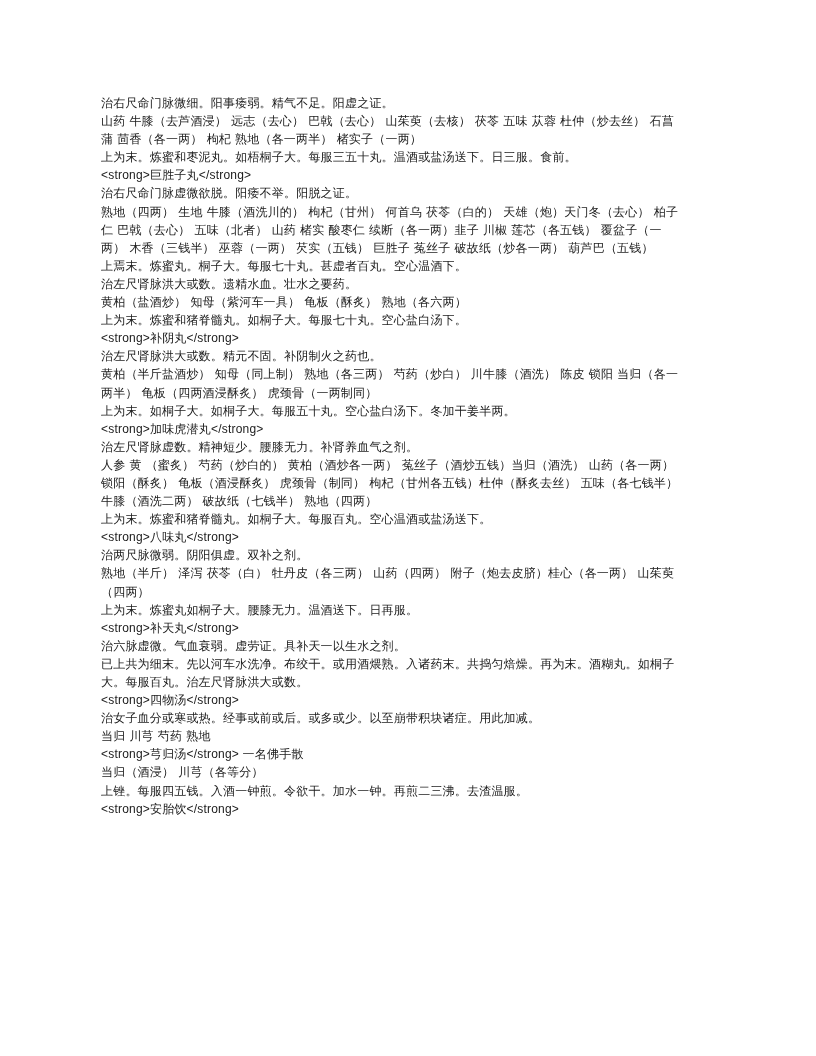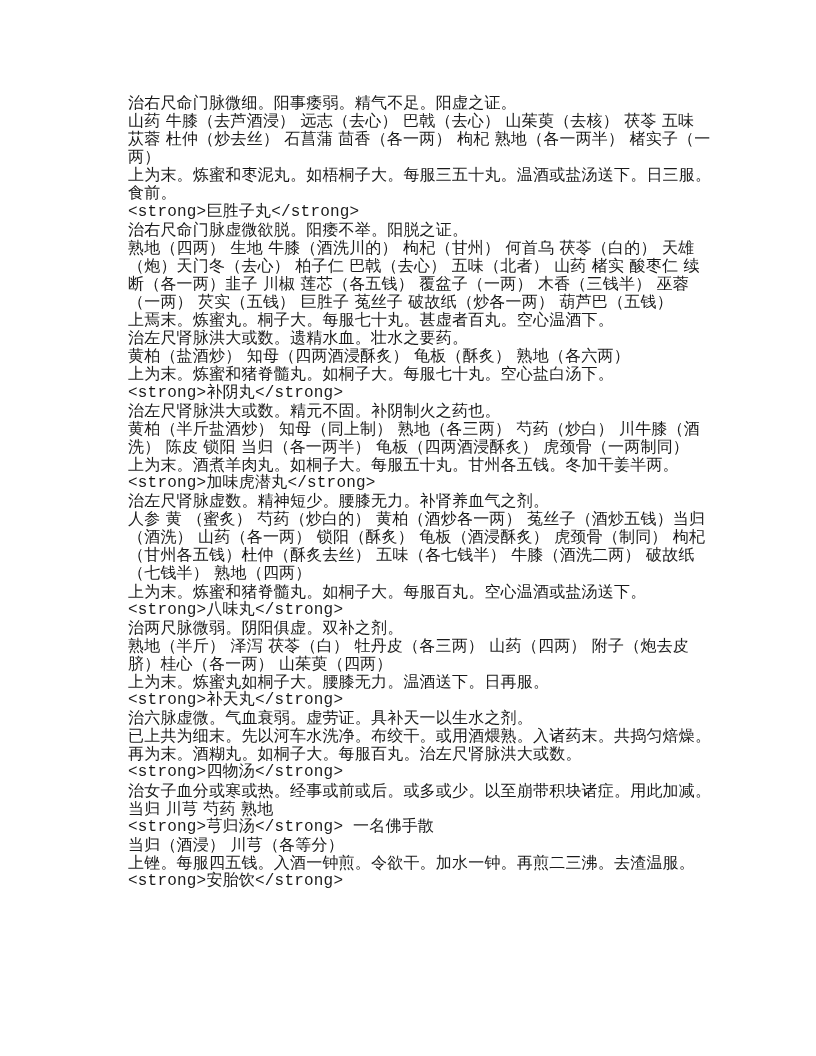--- a/index.html
+++ b/index.html
@@ -1,48 +1,48 @@
 <!DOCTYPE html>
 <html><head>
 <meta charset="utf-8">
 <style>
   html, body { margin: 0; padding: 0; background: #ffffff; }
   body { width: 816px; height: 1056px; position: relative; overflow: hidden; }
   .page {
     position: absolute;
-    left: 128px;
+    left: 101px;
     top: 94px;
     width: 584px;
     font-family: "DejaVu Serif", "Liberation Serif", serif;
-    font-size: 16px;
+    font-size: 12px;
     line-height: 18.1px;
     color: #1a1a1a;
     letter-spacing: 0.2px;
   }
   .line { margin: 0; padding: 0; white-space: normal; word-break: break-all; }
-  .heading { font-family: Liberation Mono, monospace; }
+  .heading { font-family: Liberation Sans, sans-serif; }
 </style>
 </head>
 <body>
 
 <div class="page">
   <p class="line">治右尺命门脉微细。阳事痿弱。精气不足。阳虚之证。</p>
   <p class="line">山药 牛膝（去芦酒浸） 远志（去心） 巴戟（去心） 山茱萸（去核） 茯苓 五味 苁蓉 杜仲（炒去丝） 石菖蒲 茴香（各一两） 枸杞 熟地（各一两半） 楮实子（一两）</p>
   <p class="line">上为末。炼蜜和枣泥丸。如梧桐子大。每服三五十丸。温酒或盐汤送下。日三服。食前。</p>
   <p class="line heading">&lt;strong&gt;巨胜子丸&lt;/strong&gt;</p>
   <p class="line">治右尺命门脉虚微欲脱。阳痿不举。阳脱之证。</p>
   <p class="line">熟地（四两） 生地 牛膝（酒洗川的） 枸杞（甘州） 何首乌 茯苓（白的） 天雄（炮）天门冬（去心） 柏子仁 巴戟（去心） 五味（北者） 山药 楮实 酸枣仁 续断（各一两）韭子 川椒 莲芯（各五钱） 覆盆子（一两） 木香（三钱半） 巫蓉（一两） 芡实（五钱） 巨胜子 菟丝子 破故纸（炒各一两） 葫芦巴（五钱）</p>
   <p class="line">上焉末。炼蜜丸。桐子大。每服七十丸。甚虚者百丸。空心温酒下。</p>
   <p class="line">治左尺肾脉洪大或数。遗精水血。壮水之要药。</p>
-  <p class="line">黄柏（盐酒炒） 知母（四两酒浸酥炙） 龟板（酥炙） 熟地（各六两）</p>
+  <p class="line">黄柏（盐酒炒） 知母（紫河车一具） 龟板（酥炙） 熟地（各六两）</p>
   <p class="line">上为末。炼蜜和猪脊髓丸。如桐子大。每服七十丸。空心盐白汤下。</p>
   <p class="line heading">&lt;strong&gt;补阴丸&lt;/strong&gt;</p>
   <p class="line">治左尺肾脉洪大或数。精元不固。补阴制火之药也。</p>
   <p class="line">黄柏（半斤盐酒炒） 知母（同上制） 熟地（各三两） 芍药（炒白） 川牛膝（酒洗） 陈皮 锁阳 当归（各一两半） 龟板（四两酒浸酥炙） 虎颈骨（一两制同）</p>
-  <p class="line">上为末。酒煮羊肉丸。如桐子大。每服五十丸。甘州各五钱。冬加干姜半两。</p>
+  <p class="line">上为末。如桐子大。如桐子大。每服五十丸。空心盐白汤下。冬加干姜半两。</p>
   <p class="line heading">&lt;strong&gt;加味虎潜丸&lt;/strong&gt;</p>
   <p class="line">治左尺肾脉虚数。精神短少。腰膝无力。补肾养血气之剂。</p>
   <p class="line">人参 黄 （蜜炙） 芍药（炒白的） 黄柏（酒炒各一两） 菟丝子（酒炒五钱）当归（酒洗） 山药（各一两） 锁阳（酥炙） 龟板（酒浸酥炙） 虎颈骨（制同） 枸杞（甘州各五钱）杜仲（酥炙去丝） 五味（各七钱半） 牛膝（酒洗二两） 破故纸（七钱半） 熟地（四两）</p>
   <p class="line">上为末。炼蜜和猪脊髓丸。如桐子大。每服百丸。空心温酒或盐汤送下。</p>
   <p class="line heading">&lt;strong&gt;八味丸&lt;/strong&gt;</p>
   <p class="line">治两尺脉微弱。阴阳俱虚。双补之剂。</p>
   <p class="line">熟地（半斤） 泽泻 茯苓（白） 牡丹皮（各三两） 山药（四两） 附子（炮去皮脐）桂心（各一两） 山茱萸（四两）</p>
   <p class="line">上为末。炼蜜丸如桐子大。腰膝无力。温酒送下。日再服。</p>
   <p class="line heading">&lt;strong&gt;补天丸&lt;/strong&gt;</p>
   <p class="line">治六脉虚微。气血衰弱。虚劳证。具补天一以生水之剂。</p>

